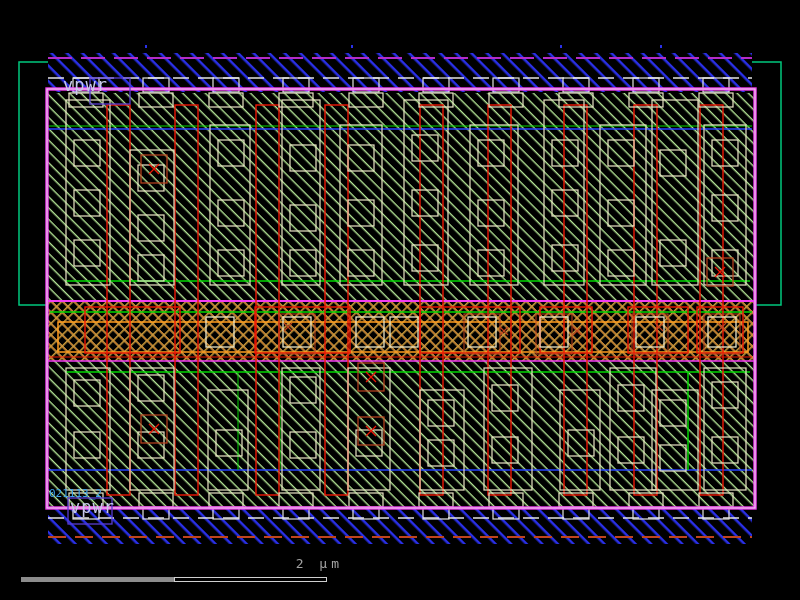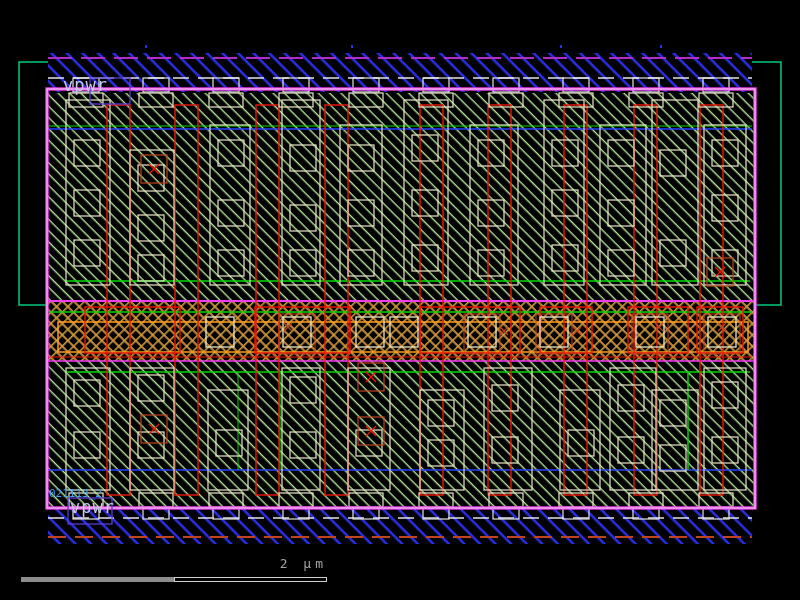--- a/index.html
+++ b/index.html
@@ -5,21 +5,21 @@
   html,body{margin:0;padding:0;background:#000;}
   .viewport{position:relative;width:800px;height:600px;background:#000;overflow:hidden;
             font-family:"DejaVu Sans Mono", monospace;}
   svg{position:absolute;left:0;top:0;}
   .lbl{position:absolute;font-size:17px;line-height:11px;color:#c6c8ea;letter-spacing:1px;}
   .lbl-vpwr{left:63px;top:80px;}
   .lbl-vgnd{left:70px;top:502px;}
   .lbl-cellname{left:49px;top:488px;font-size:11px;color:#3da2ea;letter-spacing:0;}
   .scalebar-fill{position:absolute;left:21px;top:577px;width:153px;height:5px;background:#8c8c8c;}
   .scalebar-outline{position:absolute;left:174px;top:577px;width:151px;height:3px;border:1px solid #cfcfcf;background:#000;}
-  .scalebar-label{position:absolute;left:240px;top:556px;width:87px;text-align:right;
+  .scalebar-label{position:absolute;left:256px;top:556px;width:87px;text-align:right;
                   font-size:13px;color:#a2a2a2;letter-spacing:4px;}
 </style>
 </head>
 <body>
 
 <div class="viewport">
   <svg id="lay" width="800" height="600">
       <defs>
         <pattern id="m1" width="8" height="11" patternUnits="userSpaceOnUse" patternTransform="rotate(45)">
           <rect width="8" height="11" fill="#000"></rect>

